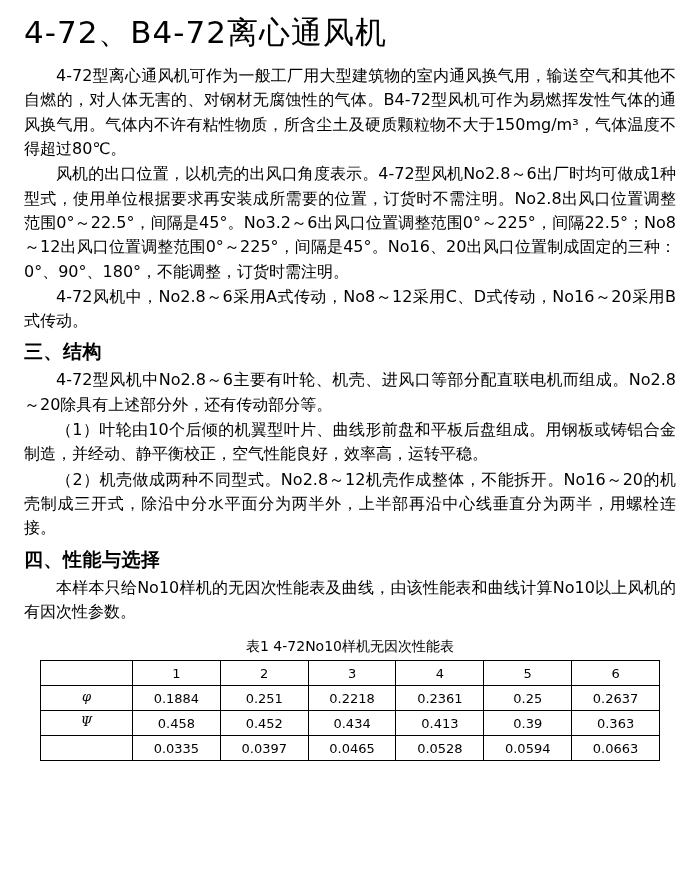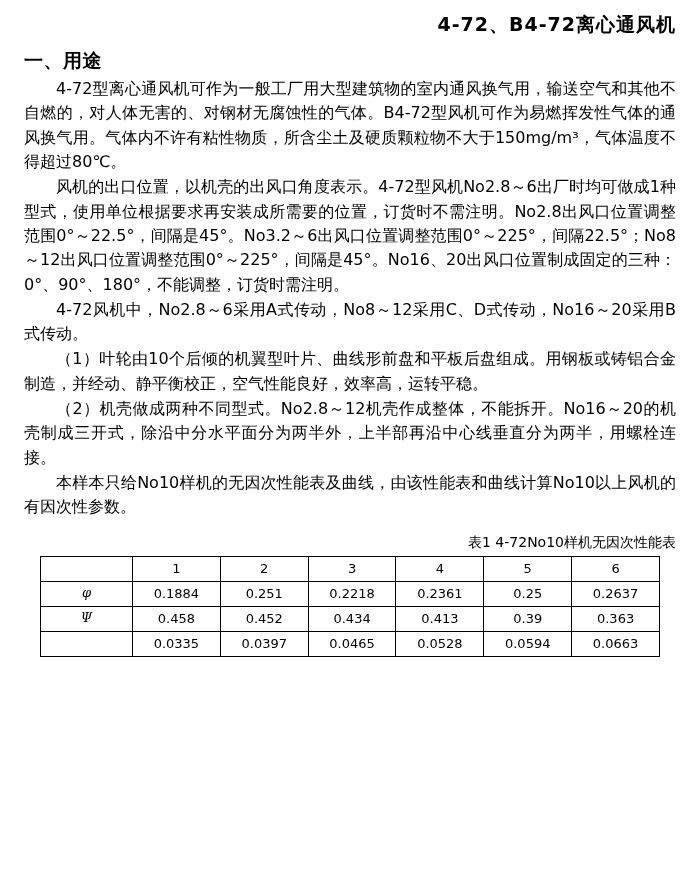--- a/index.html
+++ b/index.html
@@ -15,43 +15,43 @@
     position: relative;
     overflow: hidden;
   }
   .page {
     width: 700px;
     height: 887px;
     box-sizing: border-box;
     padding: 8px 24px 0 24px;
   }
   .doc-title {
-    text-align: right;
-    font-size: 19px;
-    font-weight: bold;
+    text-align: left;
+    font-size: 31px;
+    font-weight: normal;
     letter-spacing: 1px;
     margin: 4px 0 10px 0;
     font-family: "DejaVu Sans", "Liberation Sans", sans-serif;
   }
   .sec-head {
     font-size: 19px;
     font-weight: bold;
     margin: 6px 0 3px 0;
     letter-spacing: 0.5px;
   }
   p.para {
     font-size: 16px;
     line-height: 1.52;
     margin: 0 0 1px 0;
     text-align: justify;
     text-justify: inter-ideograph;
     text-indent: 2em;
   }
   .table-caption {
-    text-align: right;
+    text-align: center;
     font-size: 14px;
     margin: 14px 0 4px 0;
   }
   table.perf {
     border-collapse: collapse;
     width: 620px;
     margin: 0 auto;
     font-size: 13px;
   }
   table.perf td, table.perf th {
@@ -72,35 +72,37 @@
   }
 </style>
 </head>
 <body>
 
 <div class="page">
 
   <div class="doc-title">4-72、B4-72离心通风机</div>
 
   <div>
-    <div class="sec-head">一、用途</div>
     <p class="para">4-72型离心通风机可作为一般工厂用大型建筑物的室内通风换气用，输送空气和其他不自燃的，对人体无害的、对钢材无腐蚀性的气体。B4-72型风机可作为易燃挥发性气体的通风换气用。气体内不许有粘性物质，所含尘土及硬质颗粒物不大于150mg/m³，气体温度不得超过80℃。</p>
   </div>
 
   <div>
     <p class="para">风机的出口位置，以机壳的出风口角度表示。4-72型风机No2.8～6出厂时均可做成1种型式，使用单位根据要求再安装成所需要的位置，订货时不需注明。No2.8出风口位置调整范围0°～22.5°，间隔是45°。No3.2～6出风口位置调整范围0°～225°，间隔22.5°；No8～12出风口位置调整范围0°～225°，间隔是45°。No16、20出风口位置制成固定的三种：0°、90°、180°，不能调整，订货时需注明。</p>
     <p class="para">4-72风机中，No2.8～6采用A式传动，No8～12采用C、D式传动，No16～20采用B式传动。</p>
   </div>
 
   <div>
+    <div class="sec-head">三、结构</div>
+    <p class="para">4-72型风机中No2.8～6主要有叶轮、机壳、进风口等部分配直联电机而组成。No2.8～20除具有上述部分外，还有传动部分等。</p>
     <p class="para">（1）叶轮由10个后倾的机翼型叶片、曲线形前盘和平板后盘组成。用钢板或铸铝合金制造，并经动、静平衡校正，空气性能良好，效率高，运转平稳。</p>
     <p class="para">（2）机壳做成两种不同型式。No2.8～12机壳作成整体，不能拆开。No16～20的机壳制成三开式，除沿中分水平面分为两半外，上半部再沿中心线垂直分为两半，用螺栓连接。</p>
   </div>
 
   <div>
+    <div class="sec-head">四、性能与选择</div>
     <p class="para">本样本只给No10样机的无因次性能表及曲线，由该性能表和曲线计算No10以上风机的有因次性参数。</p>
   </div>
 
   <div class="table-caption">表1 4-72No10样机无因次性能表</div>
 
   <table class="perf">
     <colgroup>
       <col class="lab">
       <col>
         <col>

